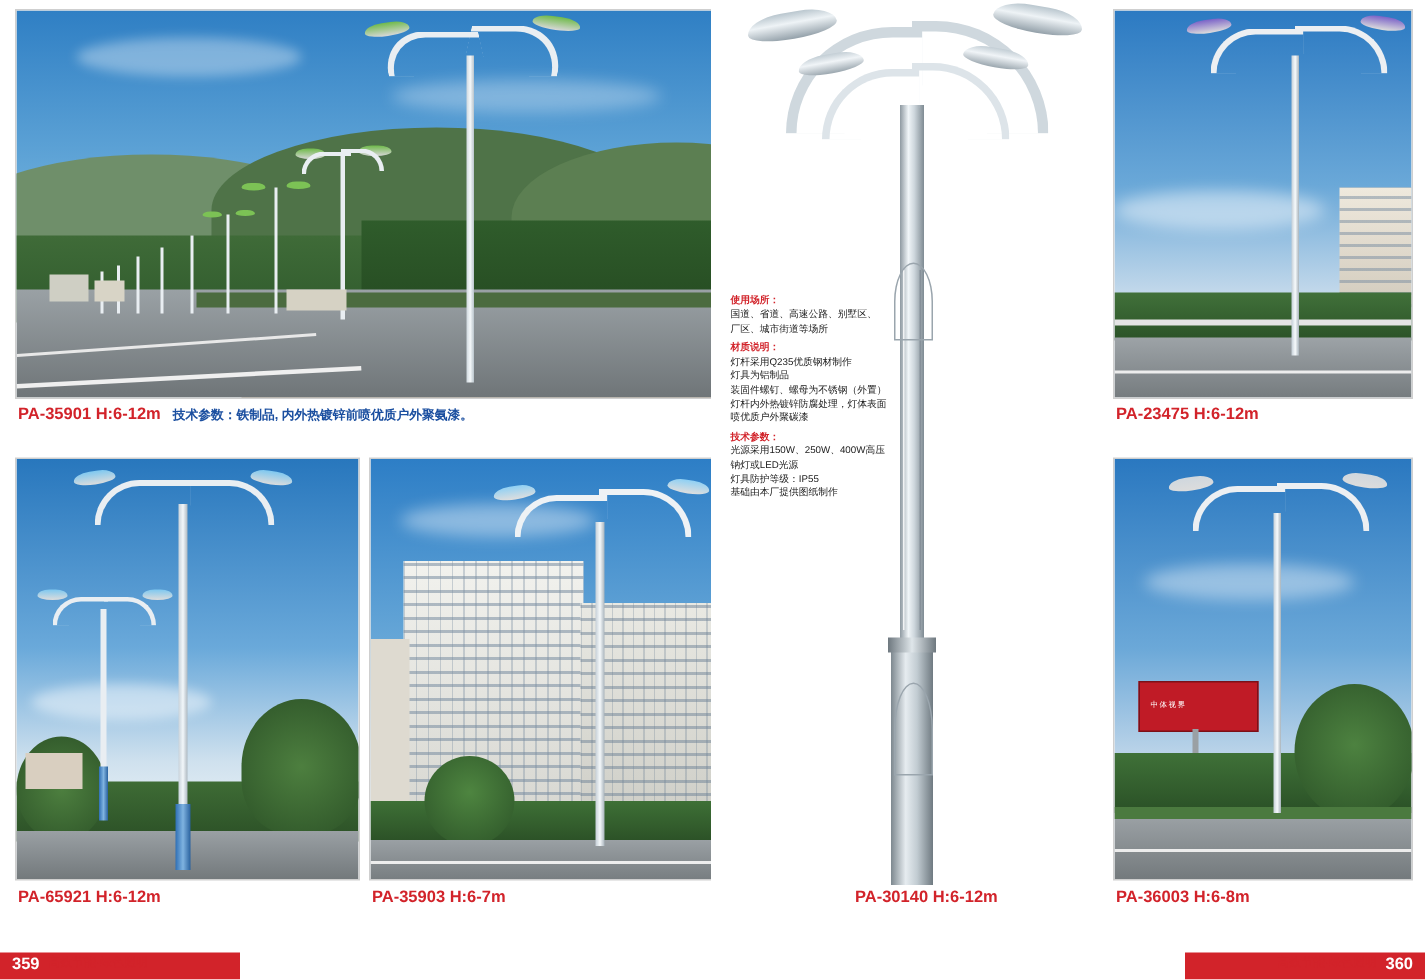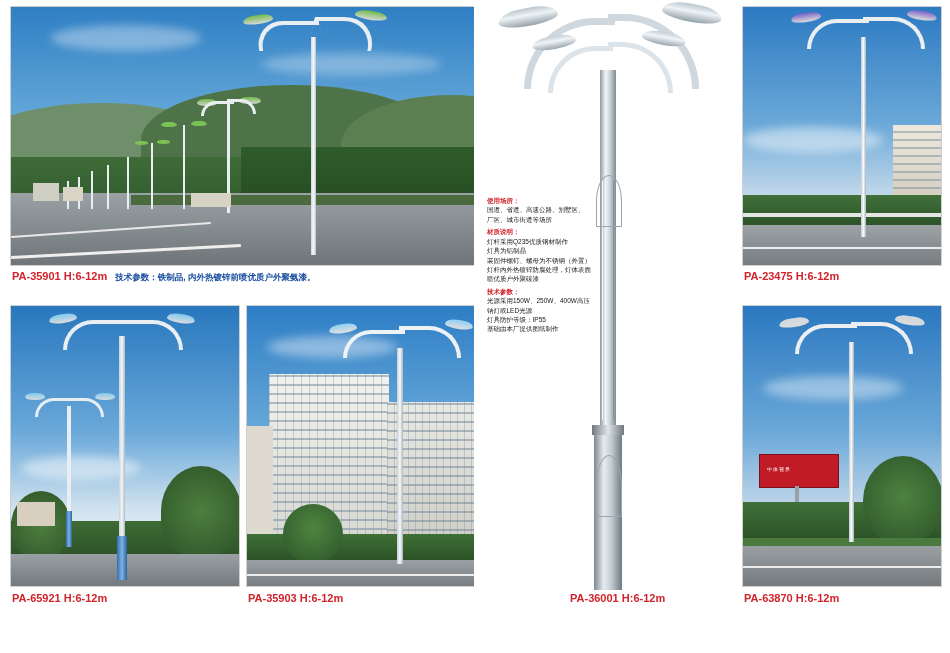--- a/index.html
+++ b/index.html
@@ -150,21 +150,21 @@
     <div class="road" style="height:26px;background:linear-gradient(#9aa0a4,#787e81);"></div>
     <div style="position:absolute;left:0;bottom:10px;width:228px;height:2px;background:#ededed;"></div>
 
     <div class="pole" style="left:150px;top:42px;width:6px;height:216px;background:linear-gradient(90deg,#c5cfd7,#f5f9fb,#a9b4bc);"></div>
     <div style="position:absolute;left:96px;top:24px;width:58px;height:24px;border-top:4px solid #eef2f5;border-left:4px solid #eef2f5;border-radius:70px 0 0 0;"></div>
     <div style="position:absolute;left:152px;top:20px;width:58px;height:28px;border-top:4px solid #eef2f5;border-right:4px solid #eef2f5;border-radius:0 70px 0 0;"></div>
     <div class="lamp" style="left:82px;top:18px;width:28px;height:9px;background:linear-gradient(#8fd0f4,#dedede);transform:rotate(-8deg);"></div>
     <div class="lamp" style="left:198px;top:14px;width:28px;height:9px;background:linear-gradient(#8fd0f4,#dedede);transform:rotate(8deg);"></div>
   </div>
   <div class="cap" style="left:248px;top:592px;">
-    <span>PA-35903 H:6-12m</span>
+    <span>PA-35903 H:6-7m</span>
   </div>
 
   <div style="position:absolute;left:482px;top:0px;width:250px;height:600px;background:#ffffff;overflow:hidden;">
 
     <div class="pole" style="left:118px;top:70px;width:16px;height:360px;background:linear-gradient(90deg,#8e99a1,#f0f5f8 35%,#cdd6dc 60%,#7f8b93);"></div>
     <div style="position:absolute;left:112px;top:430px;width:28px;height:160px;background:linear-gradient(90deg,#7d888f,#e6ecf0 35%,#c2ccd2 62%,#6f7a81);"></div>
     <div style="position:absolute;left:110px;top:425px;width:32px;height:10px;background:linear-gradient(90deg,#6e787f,#dfe6ea,#6e787f);"></div>
     <div style="position:absolute;left:120px;top:180px;width:1px;height:240px;background:rgba(255,255,255,.8);"></div>
     <div style="position:absolute;left:131px;top:180px;width:1px;height:240px;background:rgba(120,130,140,.6);"></div>
     <div style="position:absolute;left:114px;top:175px;width:24px;height:50px;border:1px solid #9aa5ad;border-radius:50% 50% 0 0;"></div>
@@ -173,21 +173,21 @@
     <div style="position:absolute;left:42px;top:18px;width:84px;height:64px;border-top:7px solid #cfd8de;border-left:7px solid #cfd8de;border-radius:110px 0 0 0;"></div>
     <div style="position:absolute;left:126px;top:14px;width:84px;height:68px;border-top:7px solid #cfd8de;border-right:7px solid #cfd8de;border-radius:0 110px 0 0;"></div>
     <div style="position:absolute;left:66px;top:46px;width:60px;height:42px;border-top:5px solid #dde4e9;border-left:5px solid #dde4e9;border-radius:80px 0 0 0;"></div>
     <div style="position:absolute;left:126px;top:42px;width:60px;height:46px;border-top:5px solid #dde4e9;border-right:5px solid #dde4e9;border-radius:0 80px 0 0;"></div>
     <div class="lamp" style="left:16px;top:8px;width:60px;height:18px;background:linear-gradient(180deg,#b9c6ce,#eef3f6 40%,#93a0a9);transform:rotate(-10deg);"></div>
     <div class="lamp" style="left:180px;top:4px;width:60px;height:18px;background:linear-gradient(180deg,#b9c6ce,#eef3f6 40%,#93a0a9);transform:rotate(10deg);"></div>
     <div class="lamp" style="left:50px;top:36px;width:44px;height:13px;background:linear-gradient(180deg,#c3ced5,#f0f4f7 40%,#9aa6ae);transform:rotate(-10deg);"></div>
     <div class="lamp" style="left:160px;top:32px;width:44px;height:13px;background:linear-gradient(180deg,#c3ced5,#f0f4f7 40%,#9aa6ae);transform:rotate(10deg);"></div>
   </div>
   <div class="cap" style="left:570px;top:592px;">
-    <span>PA-36001 H:6-12m</span>
+    <span>PA-30140 H:6-12m</span>
   </div>
 
   <div class="specs">
     <span class="h">使用场所：</span>
     <span class="l">国道、省道、高速公路、别墅区、</span>
     <span class="l">厂区、城市街道等场所</span>
     <span class="h">材质说明：</span>
     <span class="l">灯杆采用Q235优质钢材制作</span>
     <span class="l">灯具为铝制品</span>
     <span class="l">装固件螺钉、螺母为不锈钢（外置）</span>
@@ -237,18 +237,26 @@
     <div style="position:absolute;left:0;bottom:18px;width:198px;height:2px;background:#ececec;"></div>
     <div style="position:absolute;left:0;top:232px;width:198px;height:8px;background:#4b7a3f;"></div>
 
     <div class="pole" style="left:106px;top:36px;width:5px;height:200px;background:linear-gradient(90deg,#c5cfd7,#f6fafc,#a8b3bb);"></div>
     <div style="position:absolute;left:52px;top:18px;width:58px;height:26px;border-top:4px solid #eceff2;border-left:4px solid #eceff2;border-radius:70px 0 0 0;"></div>
     <div style="position:absolute;left:108px;top:16px;width:58px;height:28px;border-top:4px solid #eceff2;border-right:4px solid #eceff2;border-radius:0 70px 0 0;"></div>
     <div class="lamp" style="left:36px;top:12px;width:30px;height:9px;background:linear-gradient(#cfd7de,#dcdcdc);transform:rotate(-8deg);"></div>
     <div class="lamp" style="left:152px;top:10px;width:30px;height:9px;background:linear-gradient(#cfd7de,#dcdcdc);transform:rotate(8deg);"></div>
   </div>
   <div class="cap" style="left:744px;top:592px;">
-    <span>PA-63870 H:6-12m</span>
-  </div>
-
+    <span>PA-36003 H:6-8m</span>
+  </div>
+
+  <div class="footbar">
+    <div class="redband" style="left:0;width:160px;"></div>
+    <div class="redband" style="right:0;width:160px;"></div>
+    <div class="pnum" style="left:8px;">359</div>
+    <div class="ptext" style="left:32px;">高效节能·绿色照明</div>
+    <div class="pnum" style="right:8px;">360</div>
+    <div class="ptext" style="right:32px;">高效节能·绿色照明</div>
+  </div>
 
   <div class="seam"></div>
 </div>
 
 </body></html>

